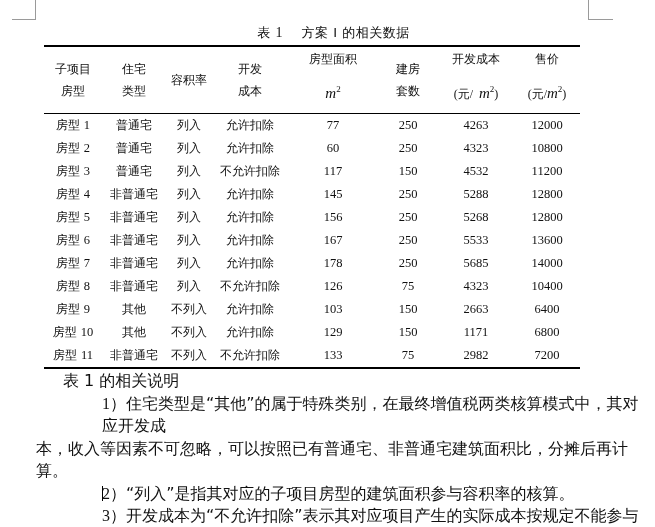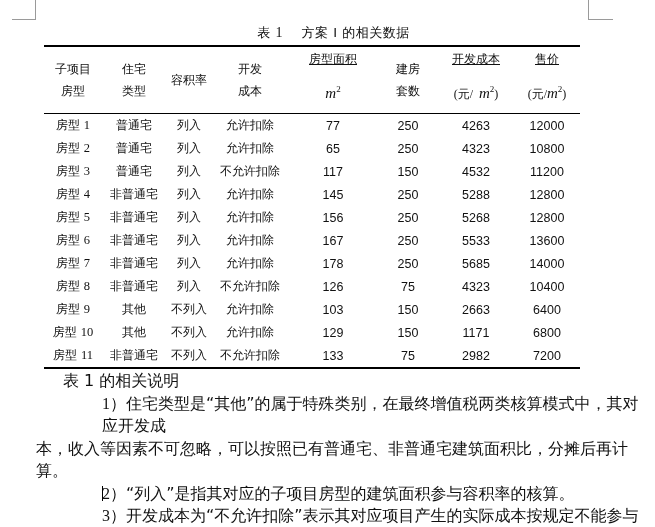--- a/index.html
+++ b/index.html
@@ -22,26 +22,26 @@
     border-collapse: collapse; font-size: 12px;
     border-top: 2px solid #000; border-bottom: 2px solid #000;
   }
   table.data th {
     font-weight: normal; height: 66px; padding: 0; vertical-align: middle; text-align: center;
     border-bottom: 1px solid #000; line-height: 22px; font-size: 12px;
   }
   table.data td {
     padding: 0; height: 23px; text-align: center; vertical-align: middle;
   }
-  table.data td.num { font-family: Liberation Sans, sans-serif; font-size: 12.5px; }
+  table.data td.num { font-family: Liberation Serif, serif; font-size: 12.5px; }
   .rowlabel .n { font-family: "Liberation Serif", serif; font-size: 12.5px; }
   .mathm { font-family: "Liberation Serif", serif; font-style: italic; font-size: 15px; text-align: right; }
   .mathm sup { font-style: normal; font-size: 9px; vertical-align: 6px; }
   .unit { font-family: "Liberation Serif", serif; }
-  .toptext { position: relative; top: -8px; text-decoration: underline; }
+  .toptext { position: relative; top: -8px; }
 
   .notes { position: absolute; left: 0; top: 370px; width: 652px; font-size: 16px; }
   .notes p { margin: 0; line-height: 22.5px; }
   .notes .indent { padding-left: 63px; margin-left: 39px; }
   .notes .cont { padding-left: 36px; }
   .notes .title { padding-left: 63px; }
   .ser { font-family: "Liberation Serif", serif; }
   .cursor { display: inline-block; width: 1px; height: 15px; background: #000; vertical-align: -2px; margin-right: -1px; }
 </style>
 </head>
@@ -112,21 +112,21 @@
         <td class="num">77</td>
         <td class="num">250</td>
         <td class="num">4263</td>
         <td class="num">12000</td>
       </tr>
       <tr>
         <td class="rowlabel"><span>房型</span> <span class="n">2</span></td>
         <td>普通宅</td>
         <td>列入</td>
         <td>允许扣除</td>
-        <td class="num">65</td>
+        <td class="num">60</td>
         <td class="num">250</td>
         <td class="num">4323</td>
         <td class="num">10800</td>
       </tr>
       <tr>
         <td class="rowlabel"><span>房型</span> <span class="n">3</span></td>
         <td>普通宅</td>
         <td>列入</td>
         <td>不允许扣除</td>
         <td class="num">117</td>

